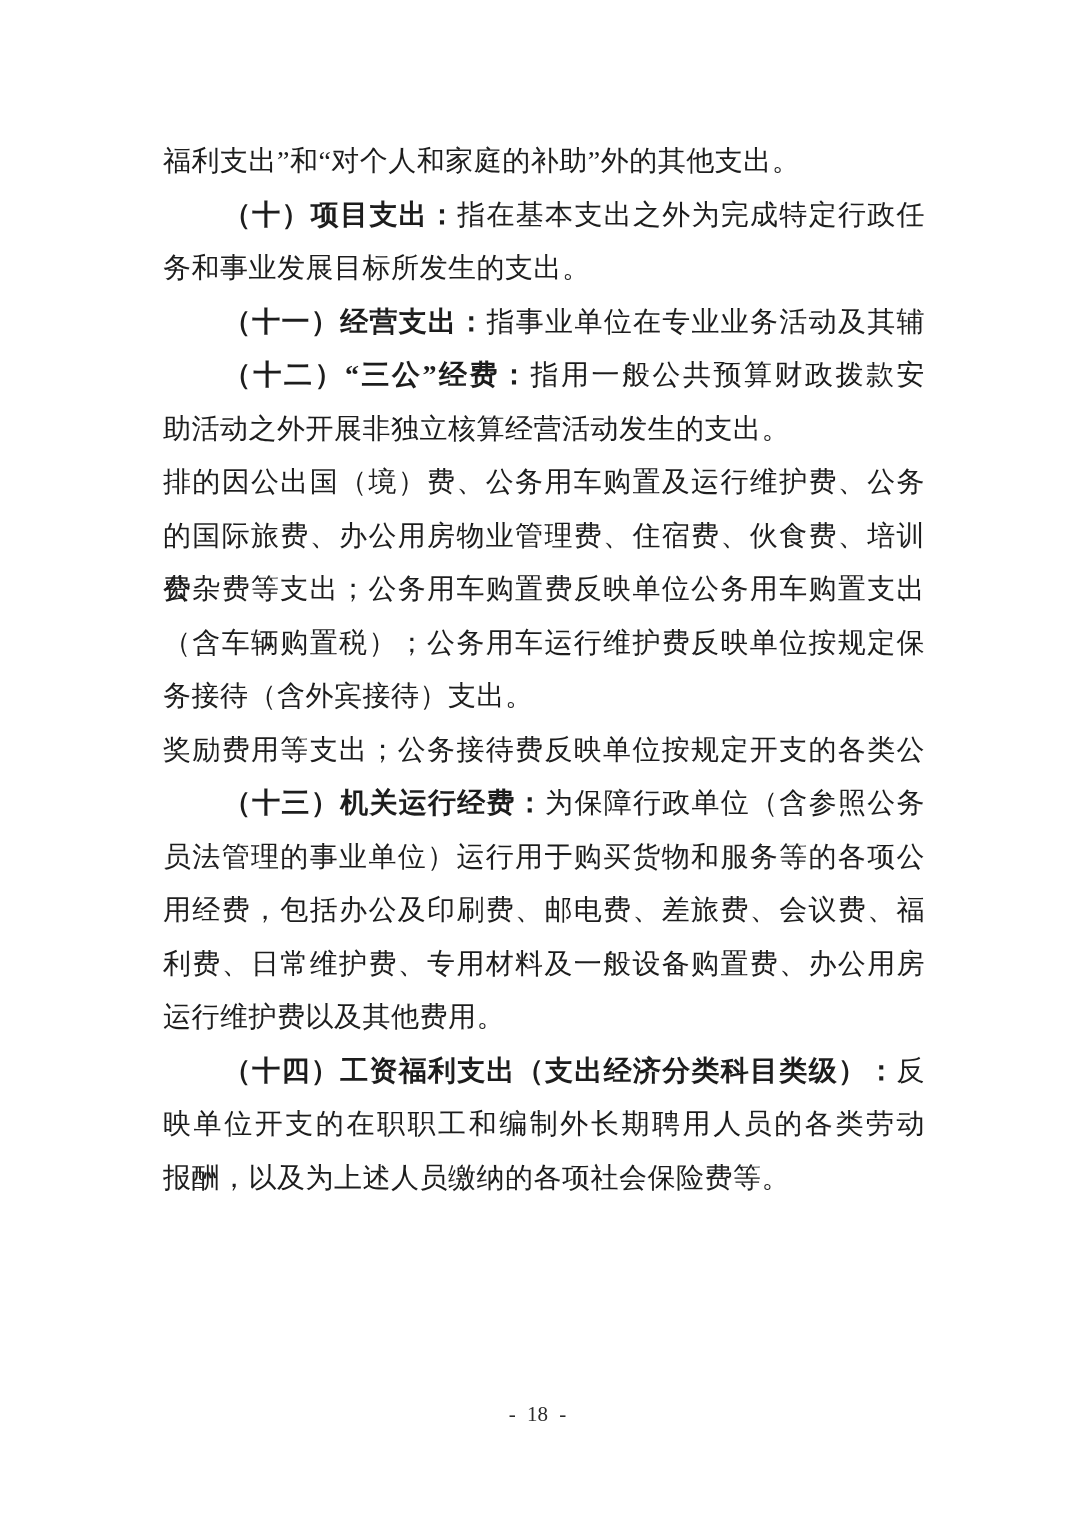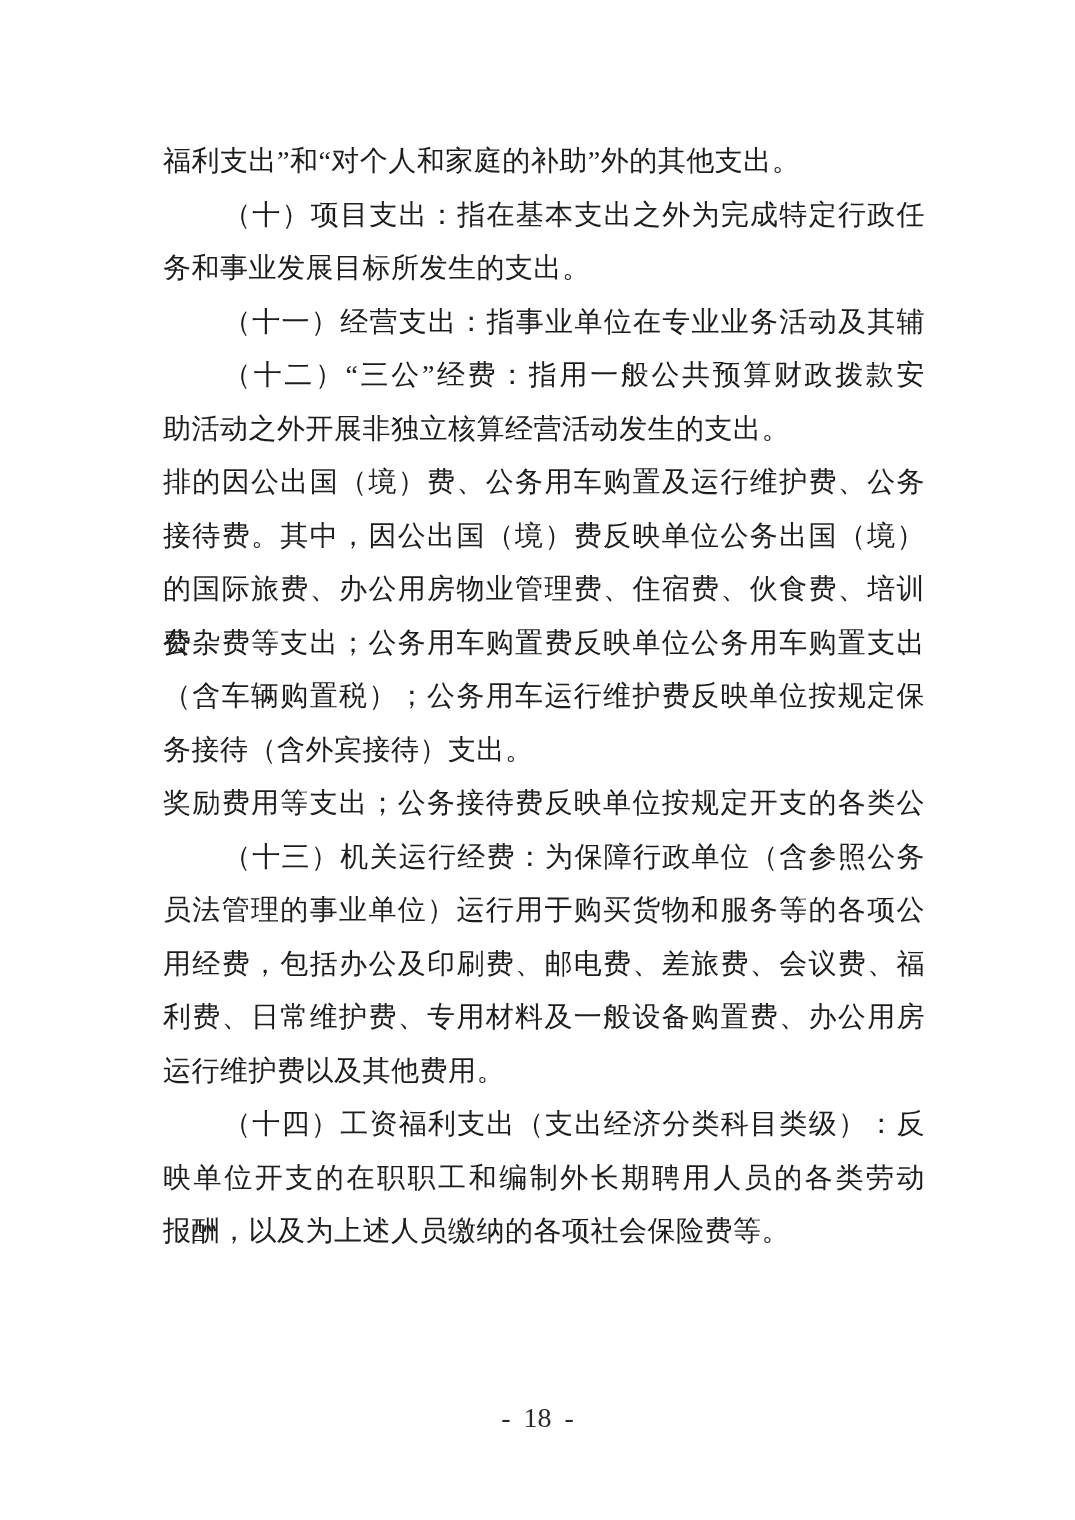--- a/index.html
+++ b/index.html
@@ -33,45 +33,44 @@
   .line.justify {
     text-align: justify;
     text-align-last: justify;
     text-justify: inter-character;
     white-space: normal;
   }
   .line.indent {
     text-indent: 60px;
   }
   .run { font-weight: 400; }
-  .run.bold { font-weight: 400; }
+  .run.bold { font-weight: 700; }
   .footer {
     position: absolute;
     left: 0;
     top: 1402px;
     width: 100%;
     text-align: center;
-    font-size: 28px;
+    font-size: 21px;
     color: #2a2a2a;
     word-spacing: 6px;
   }
 </style>
 </head>
 <body>
 
 <div class="page">
   <div class="content">
       <div class="line"><span class="run">福利支出”和“对个人和家庭的补助”外的其他支出。</span></div>
       <div class="line indent justify"><span class="run bold">（十）项目支出：</span><span class="run">指在基本支出之外为完成特定行政任</span></div>
       <div class="line"><span class="run">务和事业发展目标所发生的支出。</span></div>
       <div class="line indent justify"><span class="run bold">（十一）经营支出：</span><span class="run">指事业单位在专业业务活动及其辅</span></div>
       <div class="line indent justify"><span class="run bold">（十二）“三公”经费：</span><span class="run">指用一般公共预算财政拨款安</span></div>
       <div class="line"><span class="run">助活动之外开展非独立核算经营活动发生的支出。</span></div>
       <div class="line justify"><span class="run">排的因公出国（境）费、公务用车购置及运行维护费、公务</span></div>
-      <div class="line justify"><span class="run">接待费。其中，因公出国（境）费反映单位公务出国（境）</span></div>
       <div class="line justify"><span class="run">的国际旅费、办公用房物业管理费、住宿费、伙食费、培训费、</span></div>
       <div class="line justify"><span class="run">公杂费等支出；公务用车购置费反映单位公务用车购置支出</span></div>
       <div class="line justify"><span class="run">（含车辆购置税）；公务用车运行维护费反映单位按规定保</span></div>
       <div class="line"><span class="run">务接待（含外宾接待）支出。</span></div>
       <div class="line justify"><span class="run">奖励费用等支出；公务接待费反映单位按规定开支的各类公</span></div>
       <div class="line indent justify"><span class="run bold">（十三）机关运行经费：</span><span class="run">为保障行政单位（含参照公务</span></div>
       <div class="line justify"><span class="run">员法管理的事业单位）运行用于购买货物和服务等的各项公</span></div>
       <div class="line justify"><span class="run">用经费，包括办公及印刷费、邮电费、差旅费、会议费、福</span></div>
       <div class="line justify"><span class="run">利费、日常维护费、专用材料及一般设备购置费、办公用房</span></div>
       <div class="line"><span class="run">运行维护费以及其他费用。</span></div>

